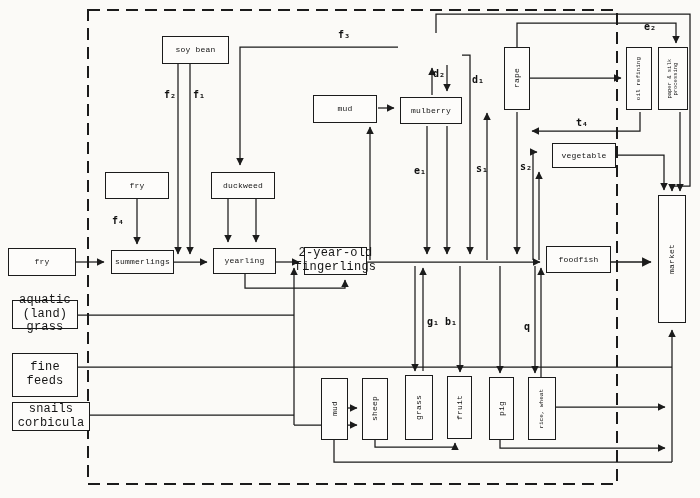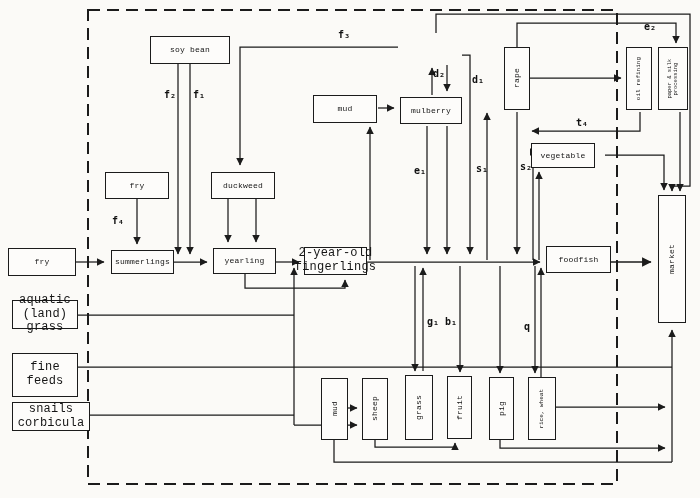--- a/index.html
+++ b/index.html
@@ -90,21 +90,21 @@
       <path d="M294,425 H357" marker-end="url(#arr)"></path>
       <path d="M76,367 H672"></path>
       <path d="M672,462 V330" marker-end="url(#arr)"></path>
       <path d="M556,407 H665" marker-end="url(#arr)"></path>
       <path d="M500,440 V448 H665" marker-end="url(#arr)"></path>
       <path d="M334,440 V462 H672"></path>
       <path d="M375,440 V447 H455 V443" marker-end="url(#arr)"></path>
     </g>
   </svg>
 
-  <div class="node" style="left:150px;top:36px;width:80px;height:28px">
+  <div class="node" style="left:162px;top:36px;width:67px;height:28px">
       <span class="t">soy bean</span>
     </div>
   <div class="node" style="left:105px;top:172px;width:64px;height:27px">
       <span class="t">fry</span>
     </div>
   <div class="node" style="left:211px;top:172px;width:64px;height:27px">
       <span class="t">duckweed</span>
     </div>
   <div class="node" style="left:313px;top:95px;width:64px;height:28px">
       <span class="t">mud</span>
@@ -115,21 +115,21 @@
   <div class="node vert" style="left:504px;top:47px;width:26px;height:63px">
       <span class="t">rape</span>
     </div>
   <div class="node vert vsmall" style="left:626px;top:47px;width:26px;height:63px">
       <span class="t">oil refining</span>
     </div>
   <div class="node vert vtiny" style="left:658px;top:47px;width:30px;height:63px">
       <span class="t">paper &amp; silk
 processing</span>
     </div>
-  <div class="node" style="left:531px;top:143px;width:64px;height:25px">
+  <div class="node" style="left:552px;top:143px;width:64px;height:25px">
       <span class="t">vegetable</span>
     </div>
 
   <div class="node" style="left:8px;top:248px;width:68px;height:28px">
       <span class="t">fry</span>
     </div>
   <div class="node" style="left:111px;top:250px;width:63px;height:24px">
       <span class="t">summerlings</span>
     </div>
   <div class="node" style="left:213px;top:248px;width:63px;height:26px">

